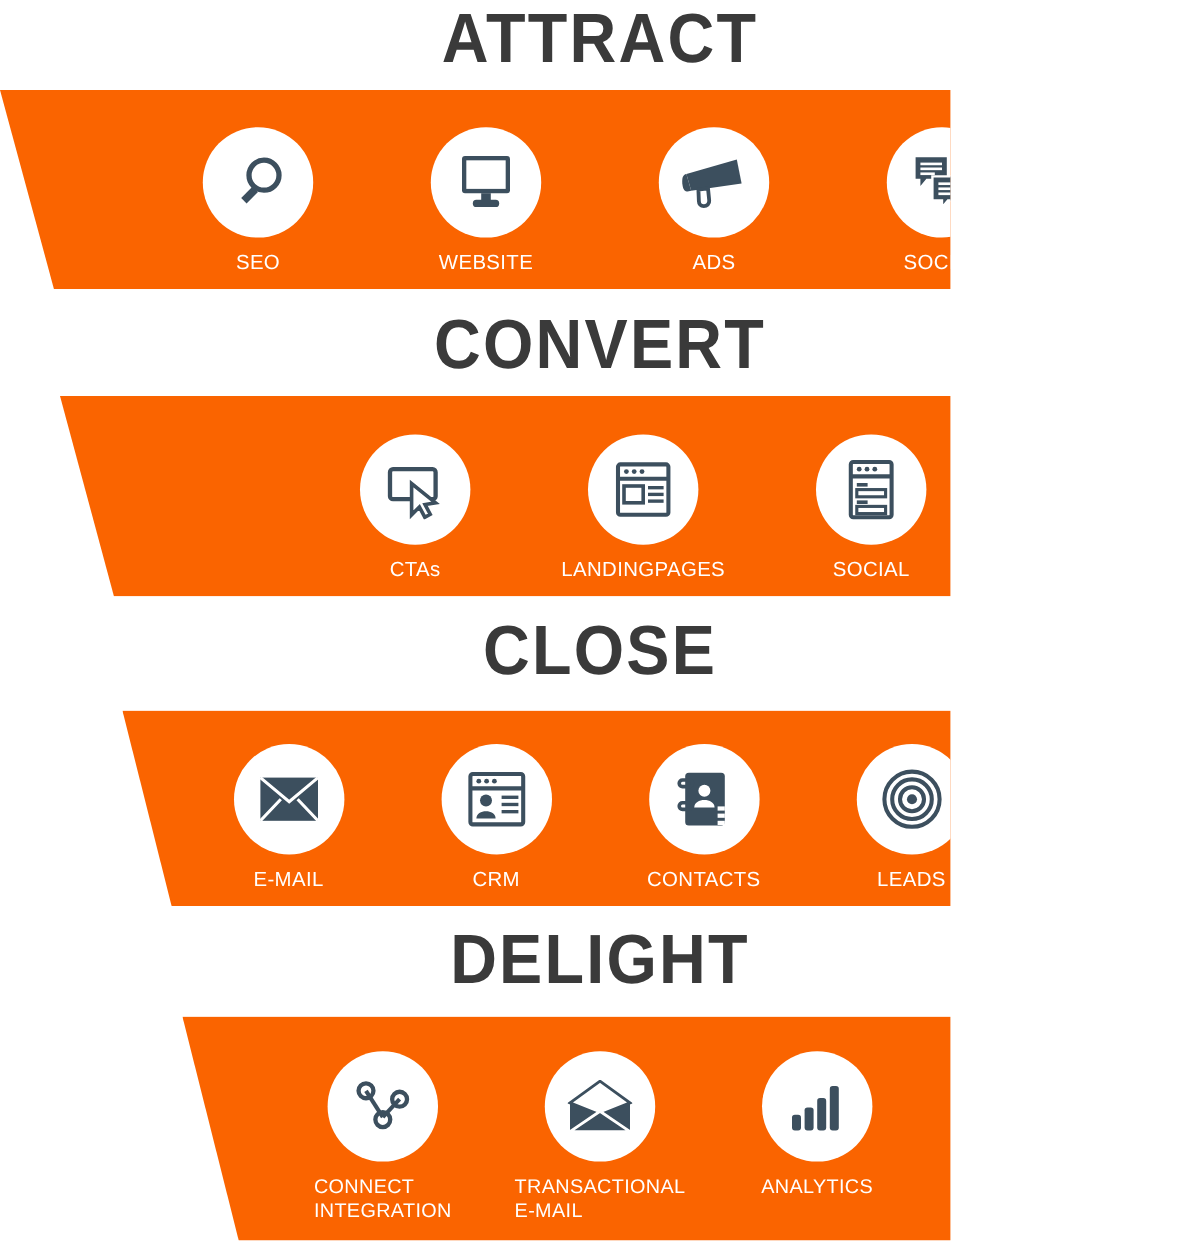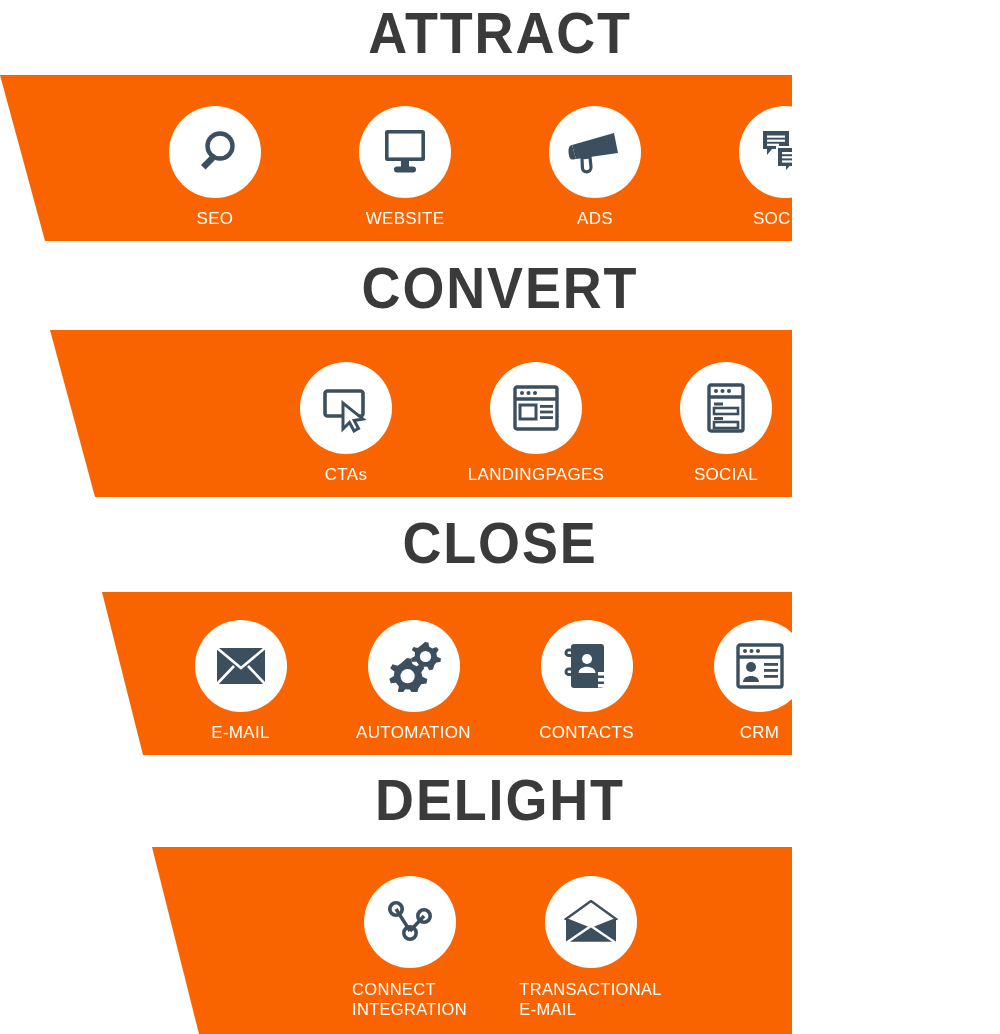--- a/index.html
+++ b/index.html
@@ -230,55 +230,20 @@
           <svg width="52" height="40" viewBox="0 0 52 40" fill="none">
             <rect x="2" y="2" width="48" height="36" fill="#3c4f5e"></rect>
             <path d="M2 2 L26 22 L50 2" fill="none" stroke="#ffffff" stroke-width="2.6"></path>
             <path d="M2 38 L19 20 M50 38 L33 20" stroke="#ffffff" stroke-width="2.6"></path>
           </svg>
         </span>
       </div>
       <div class="item-label">E-MAIL</div>
     </div>
 
-    <div class="item">
-      <div class="disc">
-        <span>
-          <svg width="54" height="52" viewBox="0 0 54 52" fill="none">
-            <g fill="#3c4f5e">
-              <path d="M38 2 l3.3 .55 .95 4.1 3.2 1.85 3.9-1.5 2.35 2.85-2.4 3.4 .85 3.6 3.85 1.6-.6 3.65-4.15 .5-2.15 3-1.1 4-3.6 .75-2.15-3.6-3.65-.05-2.5 3.35-3.3-1.6 .85-4.1-2.35-2.8-4.15 .35-1.05-3.55 3.6-2.1 .35-3.65-3.3-2.5 1.85-3.2 4 1.15 2.95-2.2z"></path>
-              <circle cx="38.5" cy="16.5" r="5.6" fill="#ffffff"></circle>
-            </g>
-            <g fill="#3c4f5e">
-              <path d="M20 18 l4.2 .7 1.2 5.2 4.05 2.35 4.95-1.9 2.98 3.62-3.05 4.32 1.08 4.57 4.89 2.03-.76 4.63-5.27 .64-2.73 3.81-1.4 5.08-4.57 .95-2.73-4.57-4.63-.06-3.17 4.25-4.19-2.03 1.08-5.2-2.98-3.56-5.27 .44-1.33-4.5 4.57-2.67 .44-4.63-4.19-3.17 2.35-4.06 5.08 1.46 3.74-2.79z"></path>
-              <circle cx="20.6" cy="36.2" r="7.1" fill="#ffffff"></circle>
-            </g>
-          </svg>
-        </span>
-      </div>
-      <div class="item-label">AUTOMATION</div>
-    </div>
-
-    <div class="item">
-      <div class="disc">
-        <span>
-          <svg width="50" height="50" viewBox="0 0 50 50" fill="none">
-            <rect x="9" y="3" width="33" height="44" rx="3" fill="#3c4f5e"></rect>
-            <circle cx="25" cy="18" r="5" fill="#ffffff"></circle>
-            <path d="M16.5 32 C16.5 23.5 33.5 23.5 33.5 32 Z" fill="#ffffff"></path>
-            <rect x="4" y="9" width="11" height="5.5" rx="2.75" fill="none" stroke="#3c4f5e" stroke-width="3"></rect>
-            <rect x="4" y="28" width="11" height="5.5" rx="2.75" fill="none" stroke="#3c4f5e" stroke-width="3"></rect>
-            <rect x="36" y="31" width="6" height="3.5" fill="#ffffff"></rect>
-            <rect x="36" y="37" width="6" height="3.5" fill="#ffffff"></rect>
-            <rect x="36" y="43" width="6" height="3.5" fill="#ffffff"></rect>
-          </svg>
-        </span>
-      </div>
-      <div class="item-label">CONTACTS</div>
-    </div>
 
     <div class="item">
       <div class="disc">
         <span>
           <svg width="52" height="48" viewBox="0 0 52 48" fill="none">
             <rect x="4" y="3" width="44" height="42" rx="2" fill="none" stroke="#3c4f5e" stroke-width="3.4"></rect>
             <line x1="4" y1="15" x2="48" y2="15" stroke="#3c4f5e" stroke-width="3.4"></line>
             <circle cx="11" cy="9" r="2" fill="#3c4f5e"></circle>
             <circle cx="17.5" cy="9" r="2" fill="#3c4f5e"></circle>
             <circle cx="24" cy="9" r="2" fill="#3c4f5e"></circle>
@@ -286,20 +251,51 @@
             <path d="M9 40 C9 32 25 32 25 40 Z" fill="#3c4f5e"></path>
             <rect x="30" y="21" width="14" height="2.8" fill="#3c4f5e"></rect>
             <rect x="30" y="27" width="14" height="2.8" fill="#3c4f5e"></rect>
             <rect x="30" y="33" width="14" height="2.8" fill="#3c4f5e"></rect>
           </svg>
         </span>
       </div>
       <div class="item-label">CRM</div>
     </div>
 
+    <div class="item">
+      <div class="disc">
+        <span>
+          <svg width="50" height="50" viewBox="0 0 50 50" fill="none">
+            <rect x="9" y="3" width="33" height="44" rx="3" fill="#3c4f5e"></rect>
+            <circle cx="25" cy="18" r="5" fill="#ffffff"></circle>
+            <path d="M16.5 32 C16.5 23.5 33.5 23.5 33.5 32 Z" fill="#ffffff"></path>
+            <rect x="4" y="9" width="11" height="5.5" rx="2.75" fill="none" stroke="#3c4f5e" stroke-width="3"></rect>
+            <rect x="4" y="28" width="11" height="5.5" rx="2.75" fill="none" stroke="#3c4f5e" stroke-width="3"></rect>
+            <rect x="36" y="31" width="6" height="3.5" fill="#ffffff"></rect>
+            <rect x="36" y="37" width="6" height="3.5" fill="#ffffff"></rect>
+            <rect x="36" y="43" width="6" height="3.5" fill="#ffffff"></rect>
+          </svg>
+        </span>
+      </div>
+      <div class="item-label">CONTACTS</div>
+    </div>
+
+    <div class="item">
+      <div class="disc">
+        <span>
+          <svg width="52" height="52" viewBox="0 0 52 52" fill="none">
+            <circle cx="26" cy="26" r="23" fill="none" stroke="#3c4f5e" stroke-width="3.4"></circle>
+            <circle cx="26" cy="26" r="16.5" fill="none" stroke="#3c4f5e" stroke-width="3.4"></circle>
+            <circle cx="26" cy="26" r="10" fill="none" stroke="#3c4f5e" stroke-width="3.4"></circle>
+            <circle cx="26" cy="26" r="4.2" fill="#3c4f5e"></circle>
+          </svg>
+        </span>
+      </div>
+      <div class="item-label">LEADS</div>
+    </div>
   </div>
 
   <div class="stage-title t4">DELIGHT</div>
   <div class="band b4"></div>
   <div class="items r4">
 
     <div class="item">
       <div class="disc">
         <span>
           <svg width="50" height="48" viewBox="0 0 50 48" fill="none">
@@ -323,15 +319,28 @@
             <path d="M27 1 L52 19 L52 43 L2 43 L2 19 Z" fill="#3c4f5e"></path>
             <path d="M2 19 L27 1 L52 19 L27 29 Z" fill="#ffffff" stroke="#3c4f5e" stroke-width="2.4"></path>
             <path d="M2 43 L27 26 L52 43 Z" fill="#3c4f5e" stroke="#ffffff" stroke-width="2.4"></path>
           </svg>
         </span>
       </div>
       <div class="item-label">TRANSACTIONAL
 E-MAIL</div>
     </div>
 
+    <div class="item">
+      <div class="disc">
+        <span>
+          <svg width="48" height="44" viewBox="0 0 48 44" fill="none">
+            <rect x="3" y="29" width="7.5" height="13" rx="2.4" fill="#3c4f5e"></rect>
+            <rect x="13.5" y="23" width="7.5" height="19" rx="2.4" fill="#3c4f5e"></rect>
+            <rect x="24" y="15" width="7.5" height="27" rx="2.4" fill="#3c4f5e"></rect>
+            <rect x="34.5" y="5" width="7.5" height="37" rx="2.4" fill="#3c4f5e"></rect>
+          </svg>
+        </span>
+      </div>
+      <div class="item-label">ANALYTICS</div>
+    </div>
   </div>
 
 </div>
 
 </body></html>

